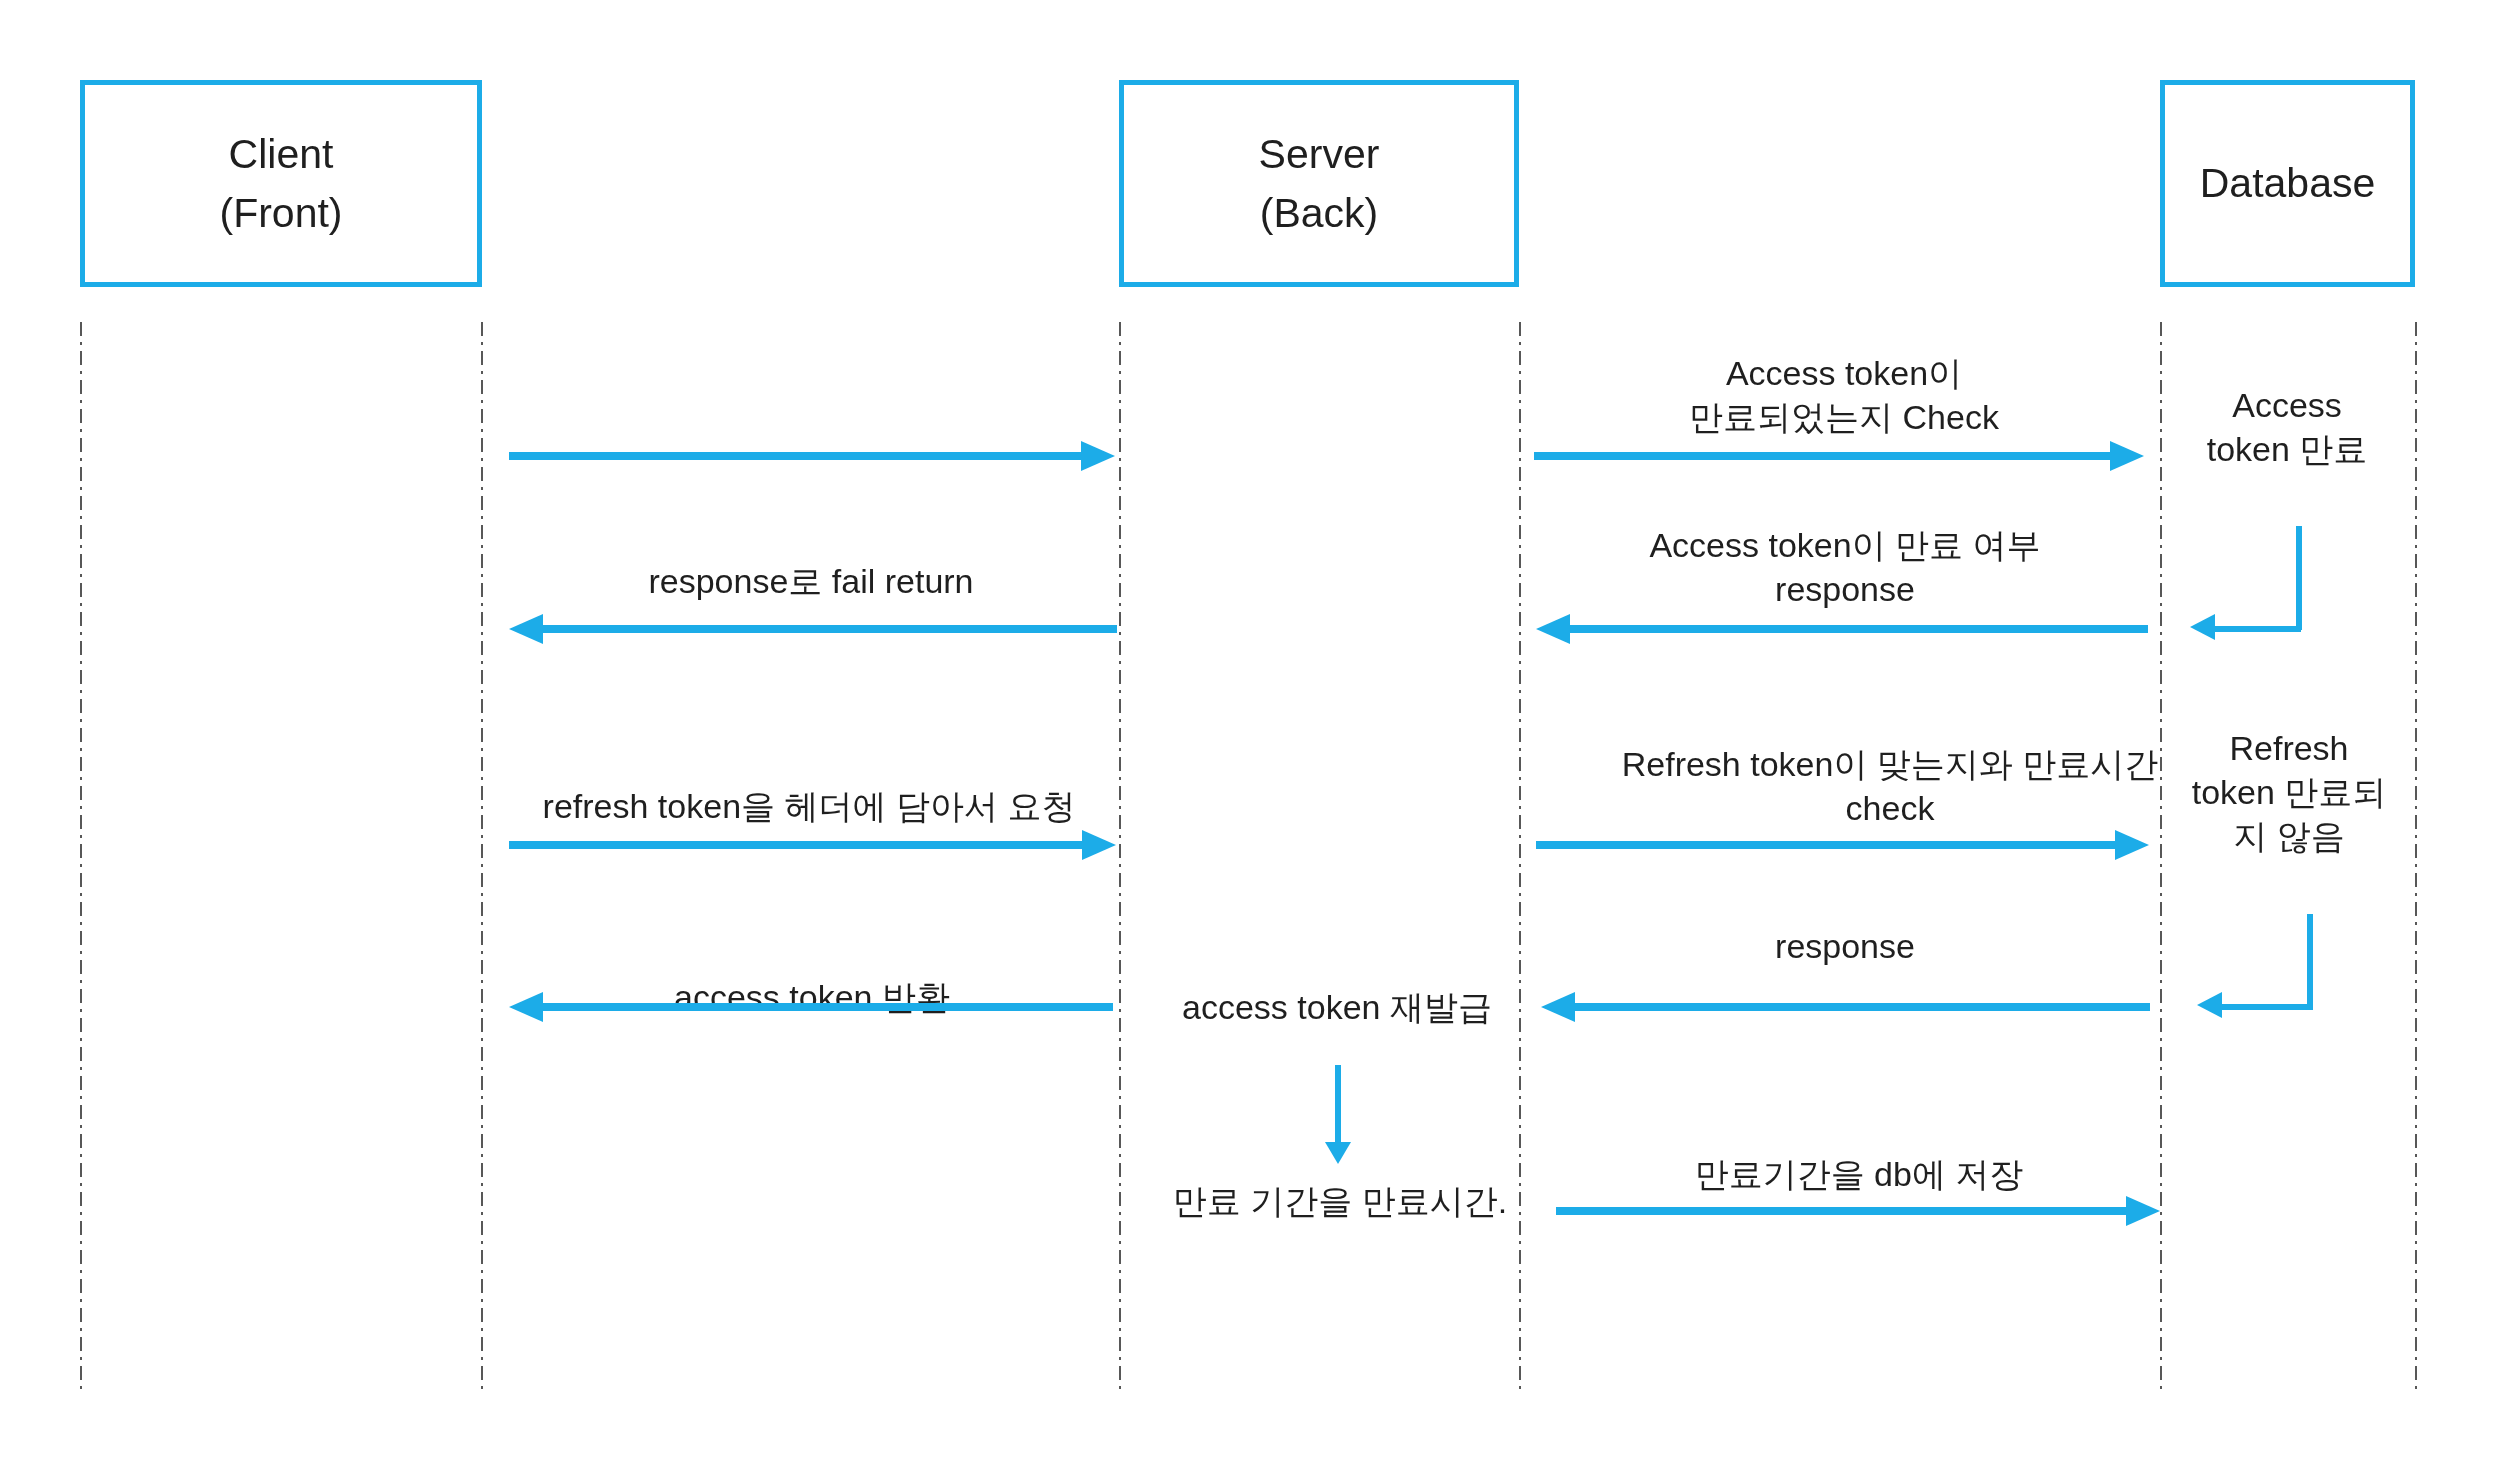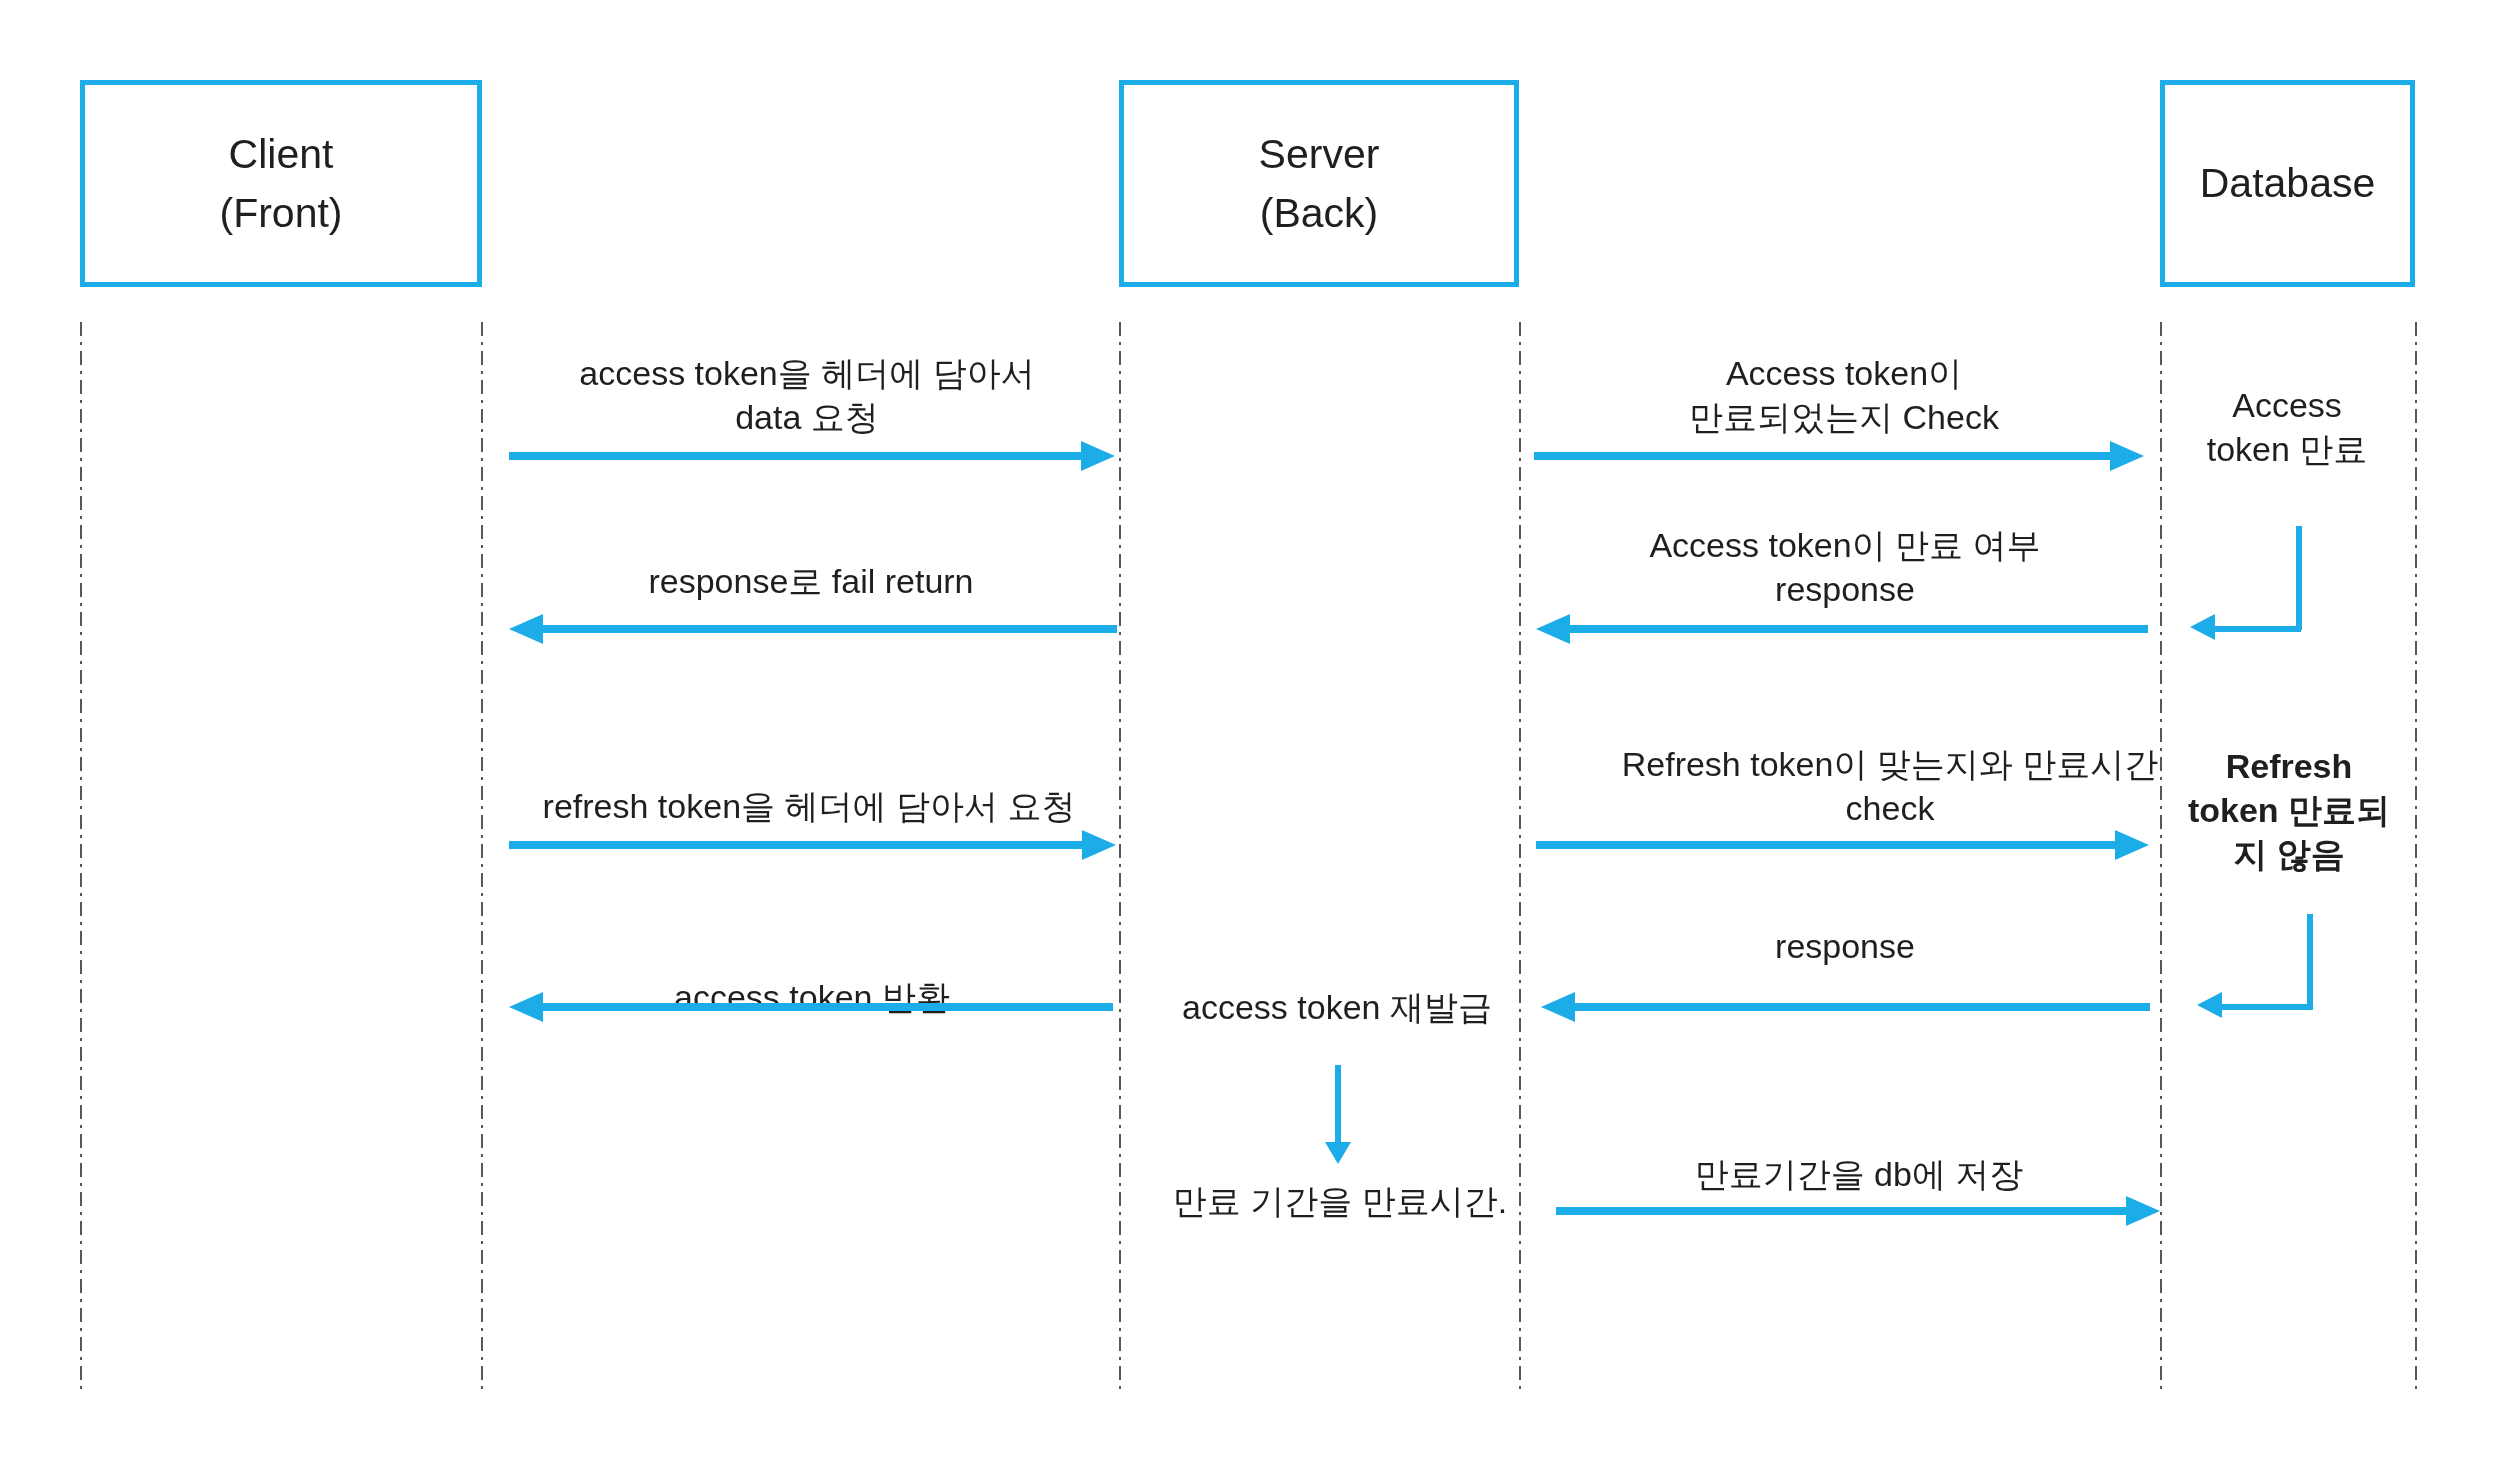--- a/index.html
+++ b/index.html
@@ -101,24 +101,20 @@
     <div>Database</div>
   </div>
 
   <div class="lifeline" style="left:80px;"></div>
   <div class="lifeline" style="left:481px;"></div>
   <div class="lifeline" style="left:1119px;"></div>
   <div class="lifeline" style="left:1519px;"></div>
   <div class="lifeline" style="left:2160px;"></div>
   <div class="lifeline" style="left:2415px;"></div>
 
-  <div class="msg" style="left:807px;top:395px;">
-    <div>access token을 헤더에 담아서</div>
-    <div>data 요청</div>
-  </div>
   <div class="arr right" style="left:509px;top:452px;width:573px;"></div>
 
   <div class="msg" style="left:1844px;top:395px;">
     <div>Access token이</div>
     <div>만료되었는지 Check</div>
   </div>
   <div class="arr right" style="left:1534px;top:452px;width:577px;"></div>
 
   <div class="msg" style="left:2287px;top:427px;">
     <div>Access</div>
@@ -144,21 +140,21 @@
     <div>refresh token을 헤더에 담아서 요청</div>
   </div>
   <div class="arr right" style="left:509px;top:841px;width:574px;"></div>
 
   <div class="msg" style="left:1845px;top:786px;margin-left:45px;">
     <div>Refresh token이 맞는지와 만료시간</div>
     <div>check</div>
   </div>
   <div class="arr right" style="left:1536px;top:841px;width:580px;"></div>
 
-  <div class="msg" style="left:2289px;top:810px;font-weight:bold;">
+  <div class="msg" style="left:2289px;top:792px;">
     <div>Refresh</div>
     <div>token 만료되</div>
     <div>지 않음</div>
   </div>
 
   <div class="vseg" style="left:2307px;top:914px;height:94px;"></div>
   <div class="hseg" style="left:2222px;top:1004px;width:91px;"></div>
   <div class="head-left" style="left:2197px;top:992px;"></div>
 
   <div class="msg" style="left:812px;top:969px;margin-top:28px;">

